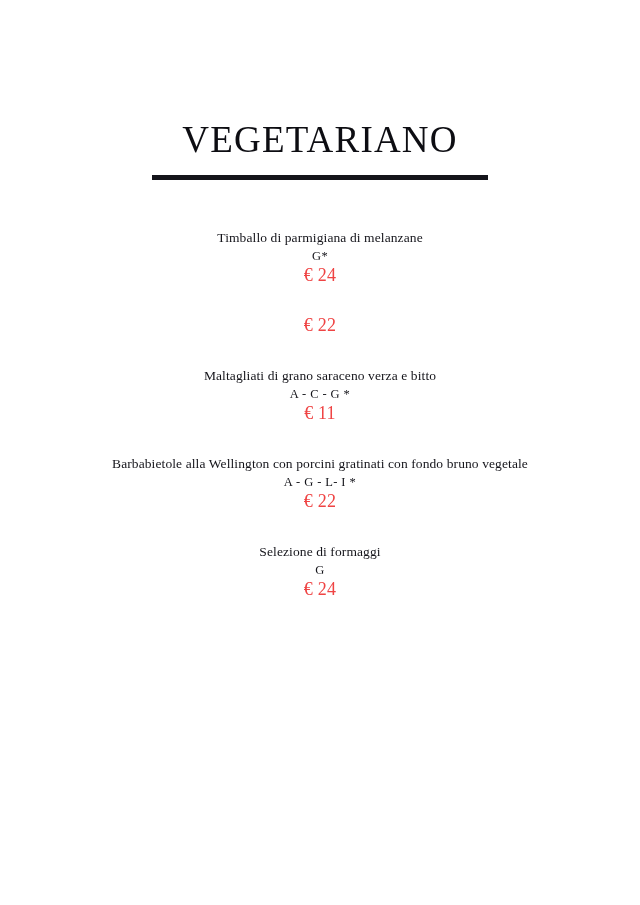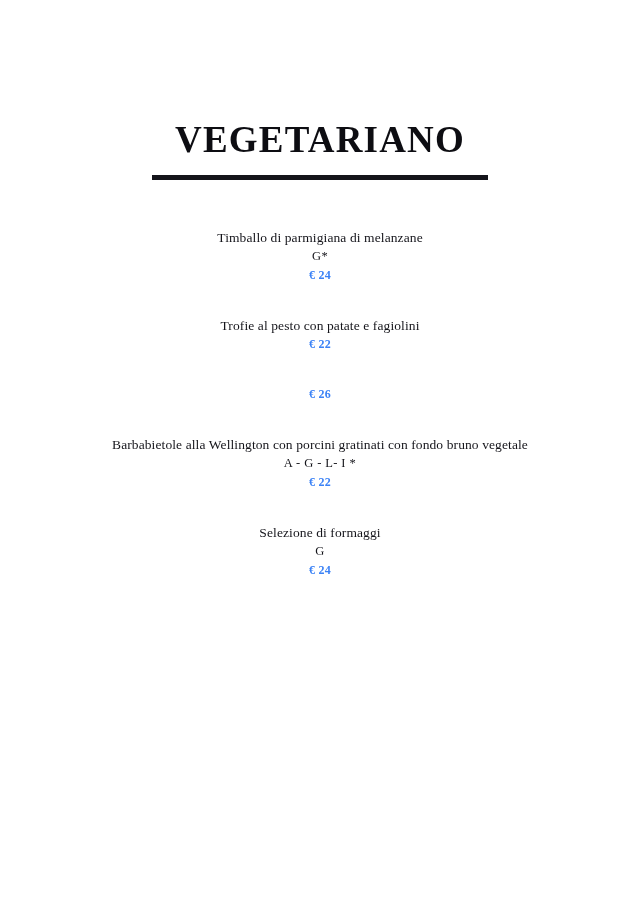--- a/index.html
+++ b/index.html
@@ -21,21 +21,21 @@
     box-sizing: border-box;
   }
   .menu-title {
     position: absolute;
     top: 118px;
     left: 0;
     width: 640px;
     text-align: center;
     font-size: 37px;
     letter-spacing: 1.2px;
-    font-weight: 700;
+    font-weight: 400;
     font-family: "Liberation Serif", serif;
     color: #0d0d12;
   }
   .title-rule {
     position: absolute;
     top: 175px;
     left: 152px;
     width: 336px;
     height: 5px;
     background: #14141a;
@@ -57,51 +57,51 @@
     color: #14141a;
     letter-spacing: 0.1px;
   }
   .item-allergens {
     font-size: 12.5px;
     line-height: 19px;
     color: #14141a;
     letter-spacing: 0.4px;
   }
   .item-price {
-    font-size: 12px;
+    font-size: 18px;
     line-height: 19px;
-    color: #3b82f6;
+    color: #ef4444;
     letter-spacing: 0.2px;
-    font-weight: bold;
   }
 </style>
 </head>
 <body>
 
 <div class="page">
 
   <div class="menu-title">VEGETARIANO</div>
   <div class="title-rule"></div>
 
   <div class="items">
 
     <div class="item">
       <div class="item-name">Timballo di parmigiana di melanzane</div>
       <div class="item-allergens">G*</div>
       <div class="item-price">€ 24</div>
     </div>
 
     <div class="item">
-      <div class="item-name">Trofie al pesto con patate e fagiolini</div>
       <div class="item-price">€ 22</div>
     </div>
 
 
     <div class="item">
-      <div class="item-price">€ 26</div>
+      <div class="item-name">Maltagliati di grano saraceno verza e bitto</div>
+      <div class="item-allergens">A - C - G *</div>
+      <div class="item-price">€ 11</div>
     </div>
 
     <div class="item">
       <div class="item-name">Barbabietole alla Wellington con porcini gratinati con fondo bruno vegetale</div>
       <div class="item-allergens">A - G - L- I *</div>
       <div class="item-price">€ 22</div>
     </div>
 
     <div class="item">
       <div class="item-name">Selezione di formaggi</div>

